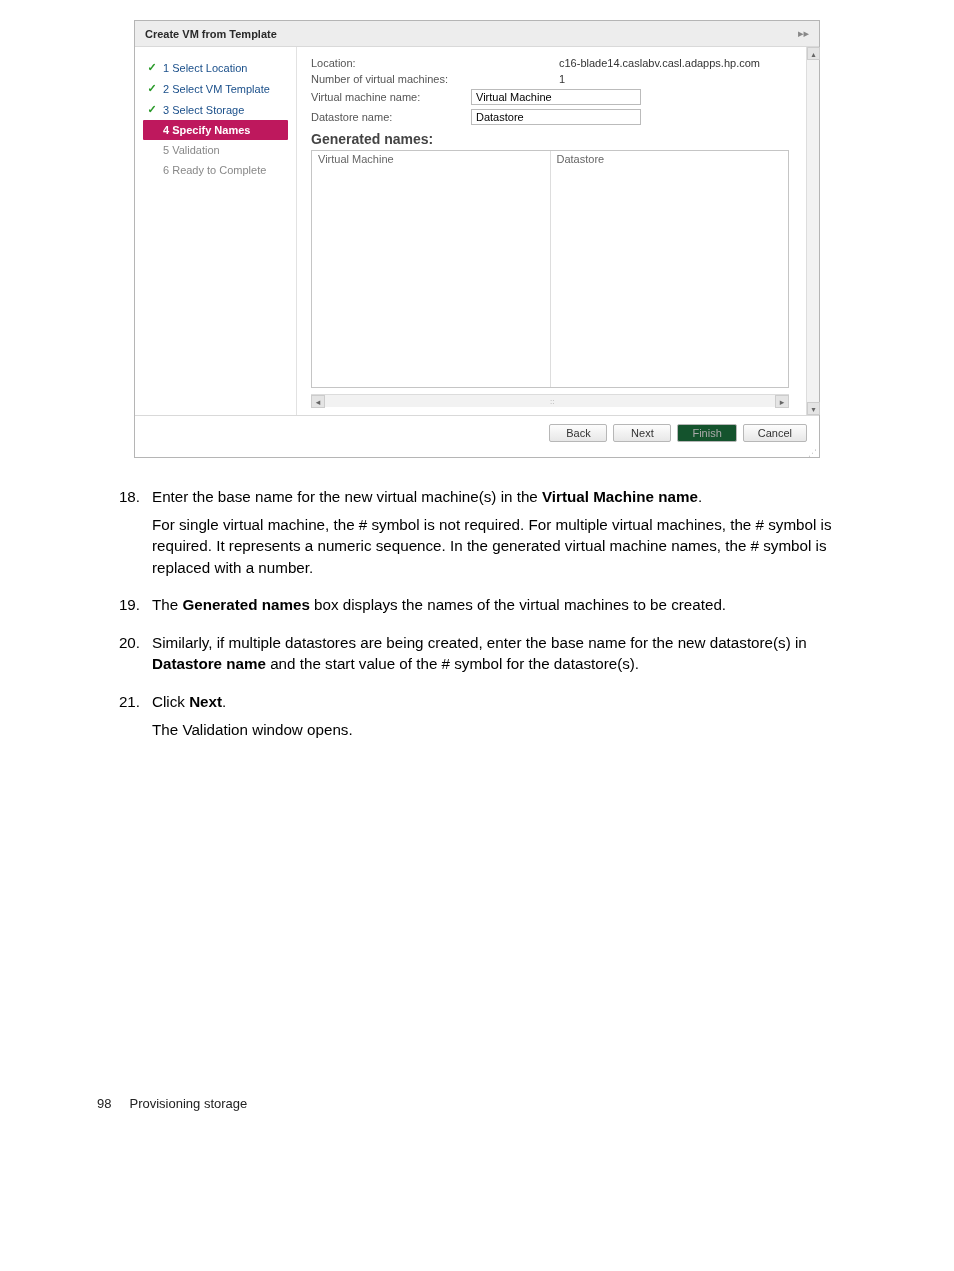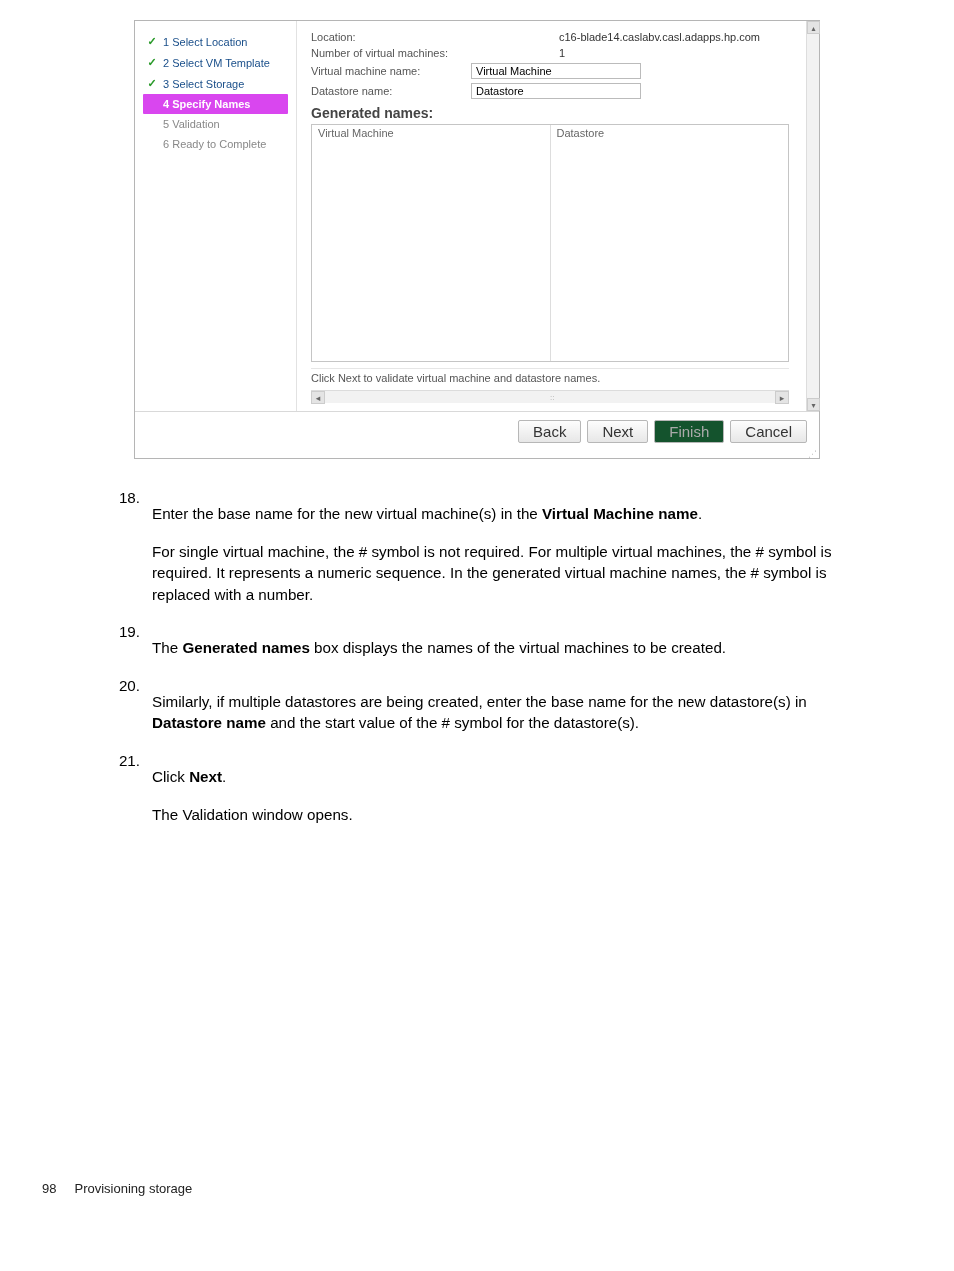--- a/index.html
+++ b/index.html
@@ -57,21 +57,21 @@
     .step .check {
       color: #2a9a2a;
       width: 10px;
       text-align: center;
       font-weight: bold;
     }
     .step .nochk { width: 10px; }
     .step-label { color: #1a4f8a; font-weight: normal; }
     .step.done .step-label { color: #1a4f8a; }
     .step.current {
-      background: #d946ef;
+      background: #be185d;
       color: #fff;
       border-radius: 1px;
     }
     .step.current .step-label { color: #fff; font-weight: bold; }
     .step.current .nochk { color: #fff; }
     .step.future .step-label { color: #888; }
     .main {
       flex: 1;
       padding: 10px 14px 8px 14px;
       position: relative;
@@ -172,21 +172,21 @@
     .main-inner { margin-right: 16px; }
     .button-row {
       display: flex;
       justify-content: flex-end;
       gap: 6px;
       padding: 8px 12px;
     }
     .btn {
       border: 1px solid #b7b7b7;
       background: linear-gradient(#fdfdfd,#e7e7e7);
-      font-size: 15px;
+      font-size: 11px;
       padding: 2px 14px;
       border-radius: 2px;
       color: #333;
       min-width: 58px;
       text-align: center;
     }
     .btn.disabled { color: #aaa; background: #14532d; }
     .resize-grip {
       text-align: right;
       font-size: 9px;
@@ -203,42 +203,46 @@
       font-size: 15.2px;
       line-height: 1.42;
     }
     .list .num {
       width: 34px;
       flex-shrink: 0;
       text-align: right;
       padding-right: 12px;
     }
     .list .body { flex: 1; }
-    .list .body p { margin-bottom: 6px; margin-top: 16px; }
+    .list .body p { margin-bottom: 6px; }
     .list strong { font-weight: bold; }
     .footer {
       position: absolute;
       left: 0;
       width: 954px;
-      padding: 0 0 0 42px;
+      padding: 0 0 0 97px;
       font-size: 13px;
       color: #222;
       display: flex;
       gap: 18px;
     }
     .footer-wrap {
       margin-top: 350px;
     }
   </style>
 </head>
 <body>
 
 <div class="page">
   <div class="screenshot-wrap">
     <div class="dialog">
+      <div class="dialog-title">
+        <span>Create VM from Template</span>
+        <span class="expand-icon">▸▸</span>
+      </div>
       <div class="dialog-body">
         <div class="sidebar">
           <div class="step done">
             <span class="check">✓</span>
             <span class="step-label"><span>1</span> <span>Select Location</span></span>
           </div>
           <div class="step done">
             <span class="check">✓</span>
             <span class="step-label"><span>2</span> <span>Select VM Template</span></span>
           </div>
@@ -275,21 +279,20 @@
             </div>
             <div class="form-row">
               <span class="lbl">Datastore name:</span>
               <input class="text" value="Datastore" style="">
             </div>
             <div class="gen-label">Generated names:</div>
             <div class="gen-table">
               <div class="gen-col">Virtual Machine</div>
               <div class="gen-col">Datastore</div>
             </div>
-            <div class="hint">Click Next to validate virtual machine and datastore names.</div>
             <div class="scroll-track">
               <div class="larrow">◂</div>
               <div class="grip">::</div>
               <div class="rarrow">▸</div>
             </div>
           </div>
           <div class="vscroll">
             <div class="up">▴</div>
             <div class="down">▾</div>
           </div>

